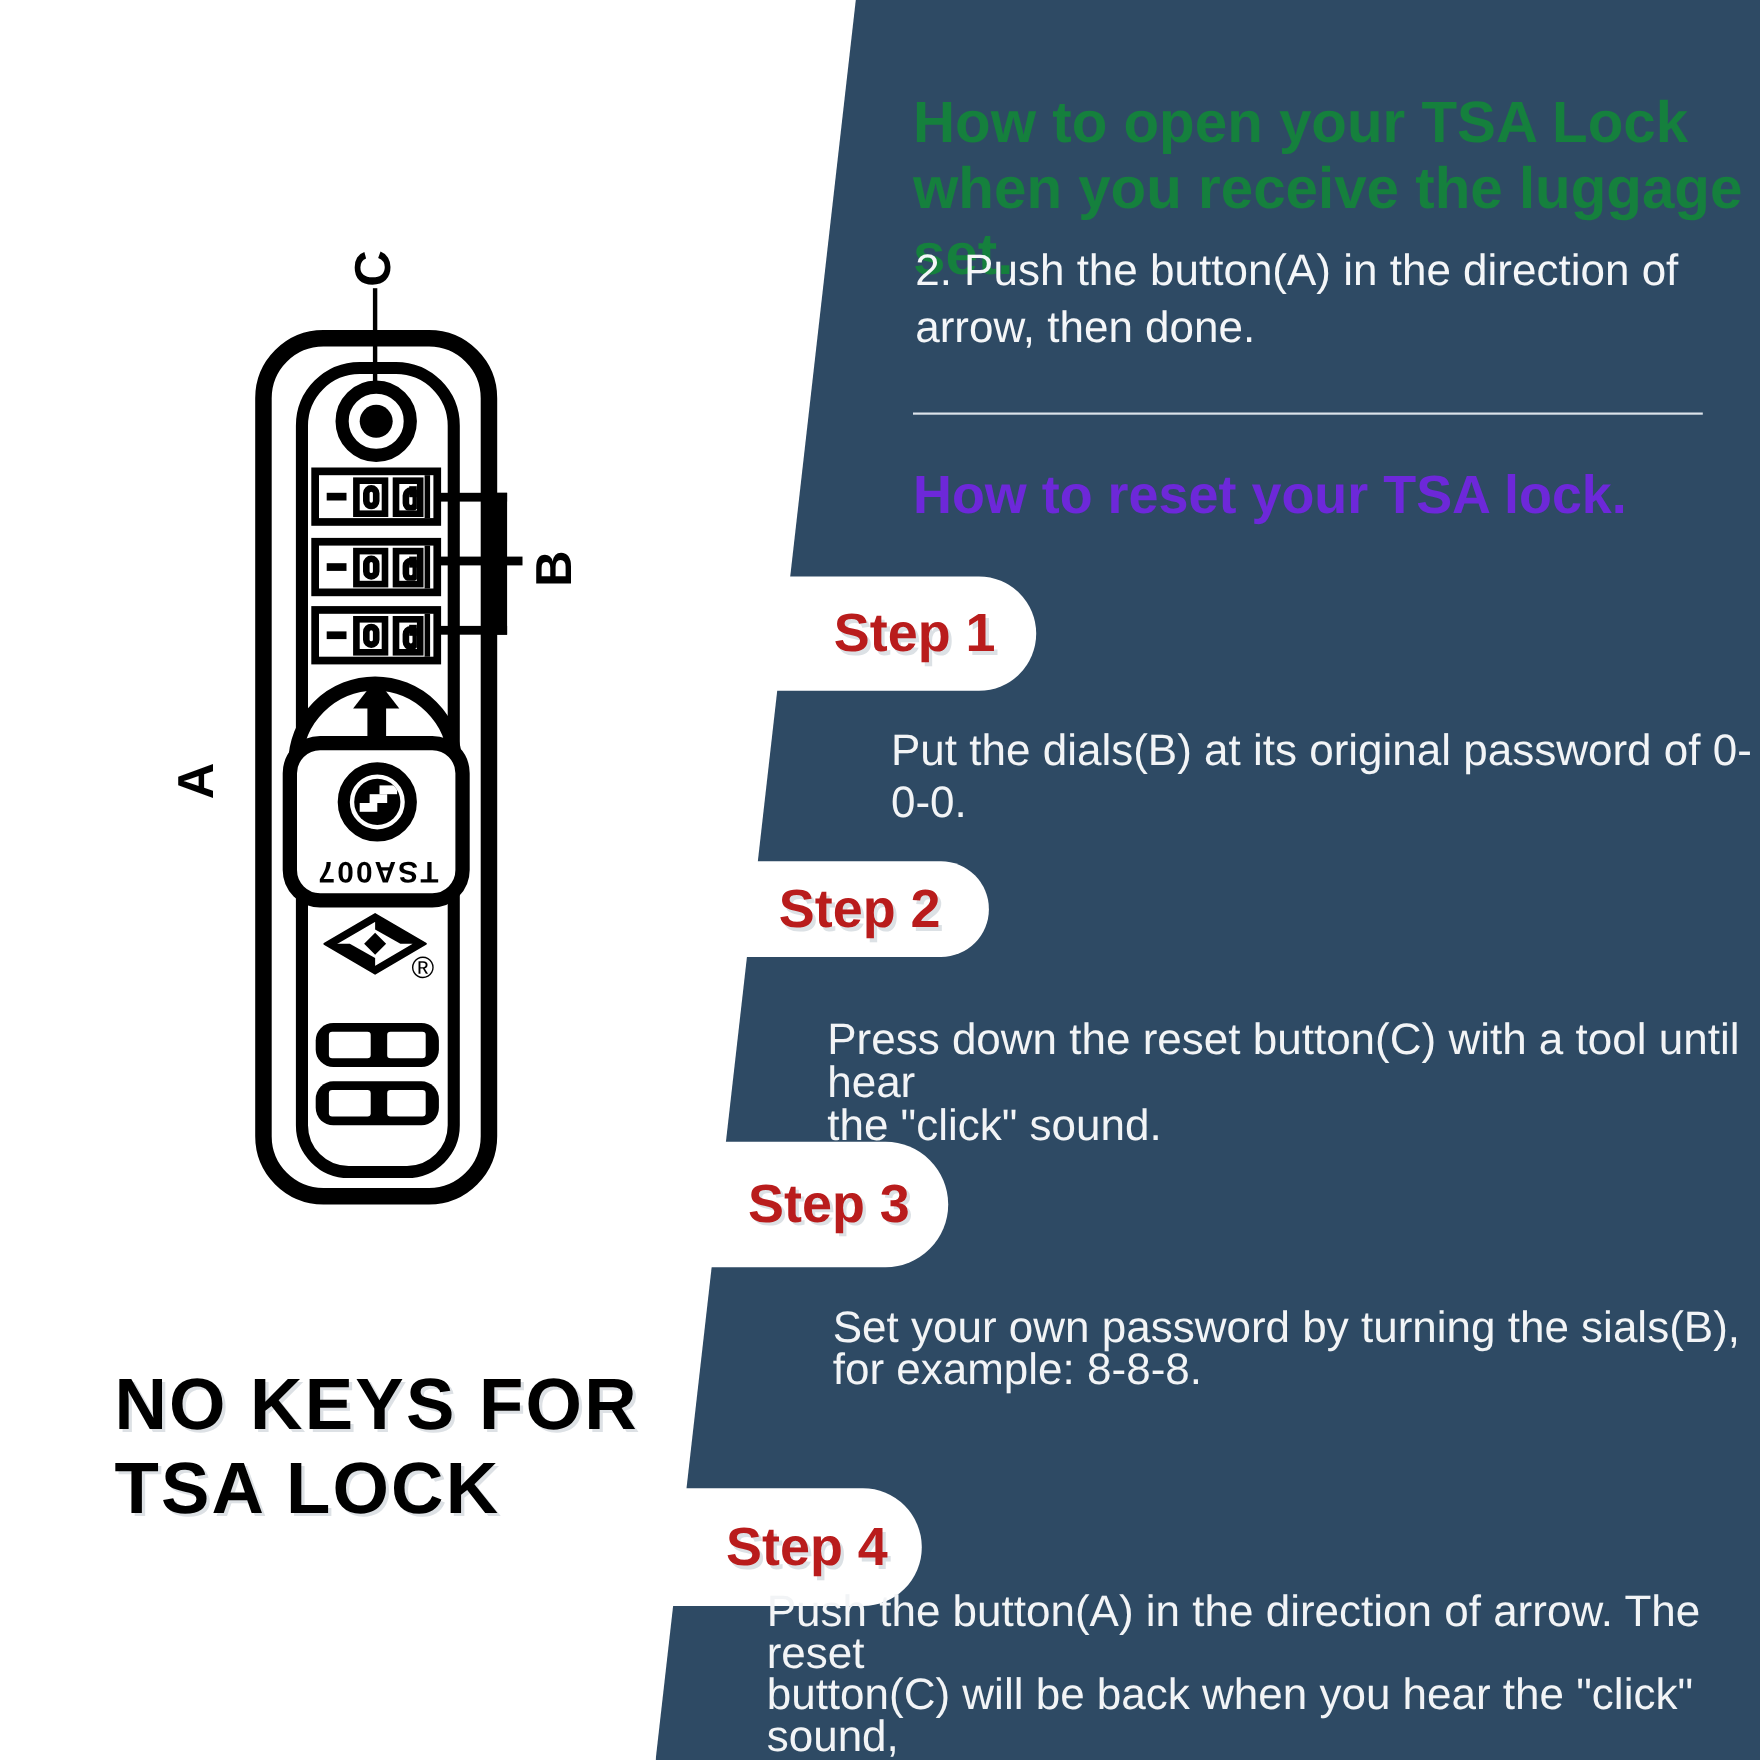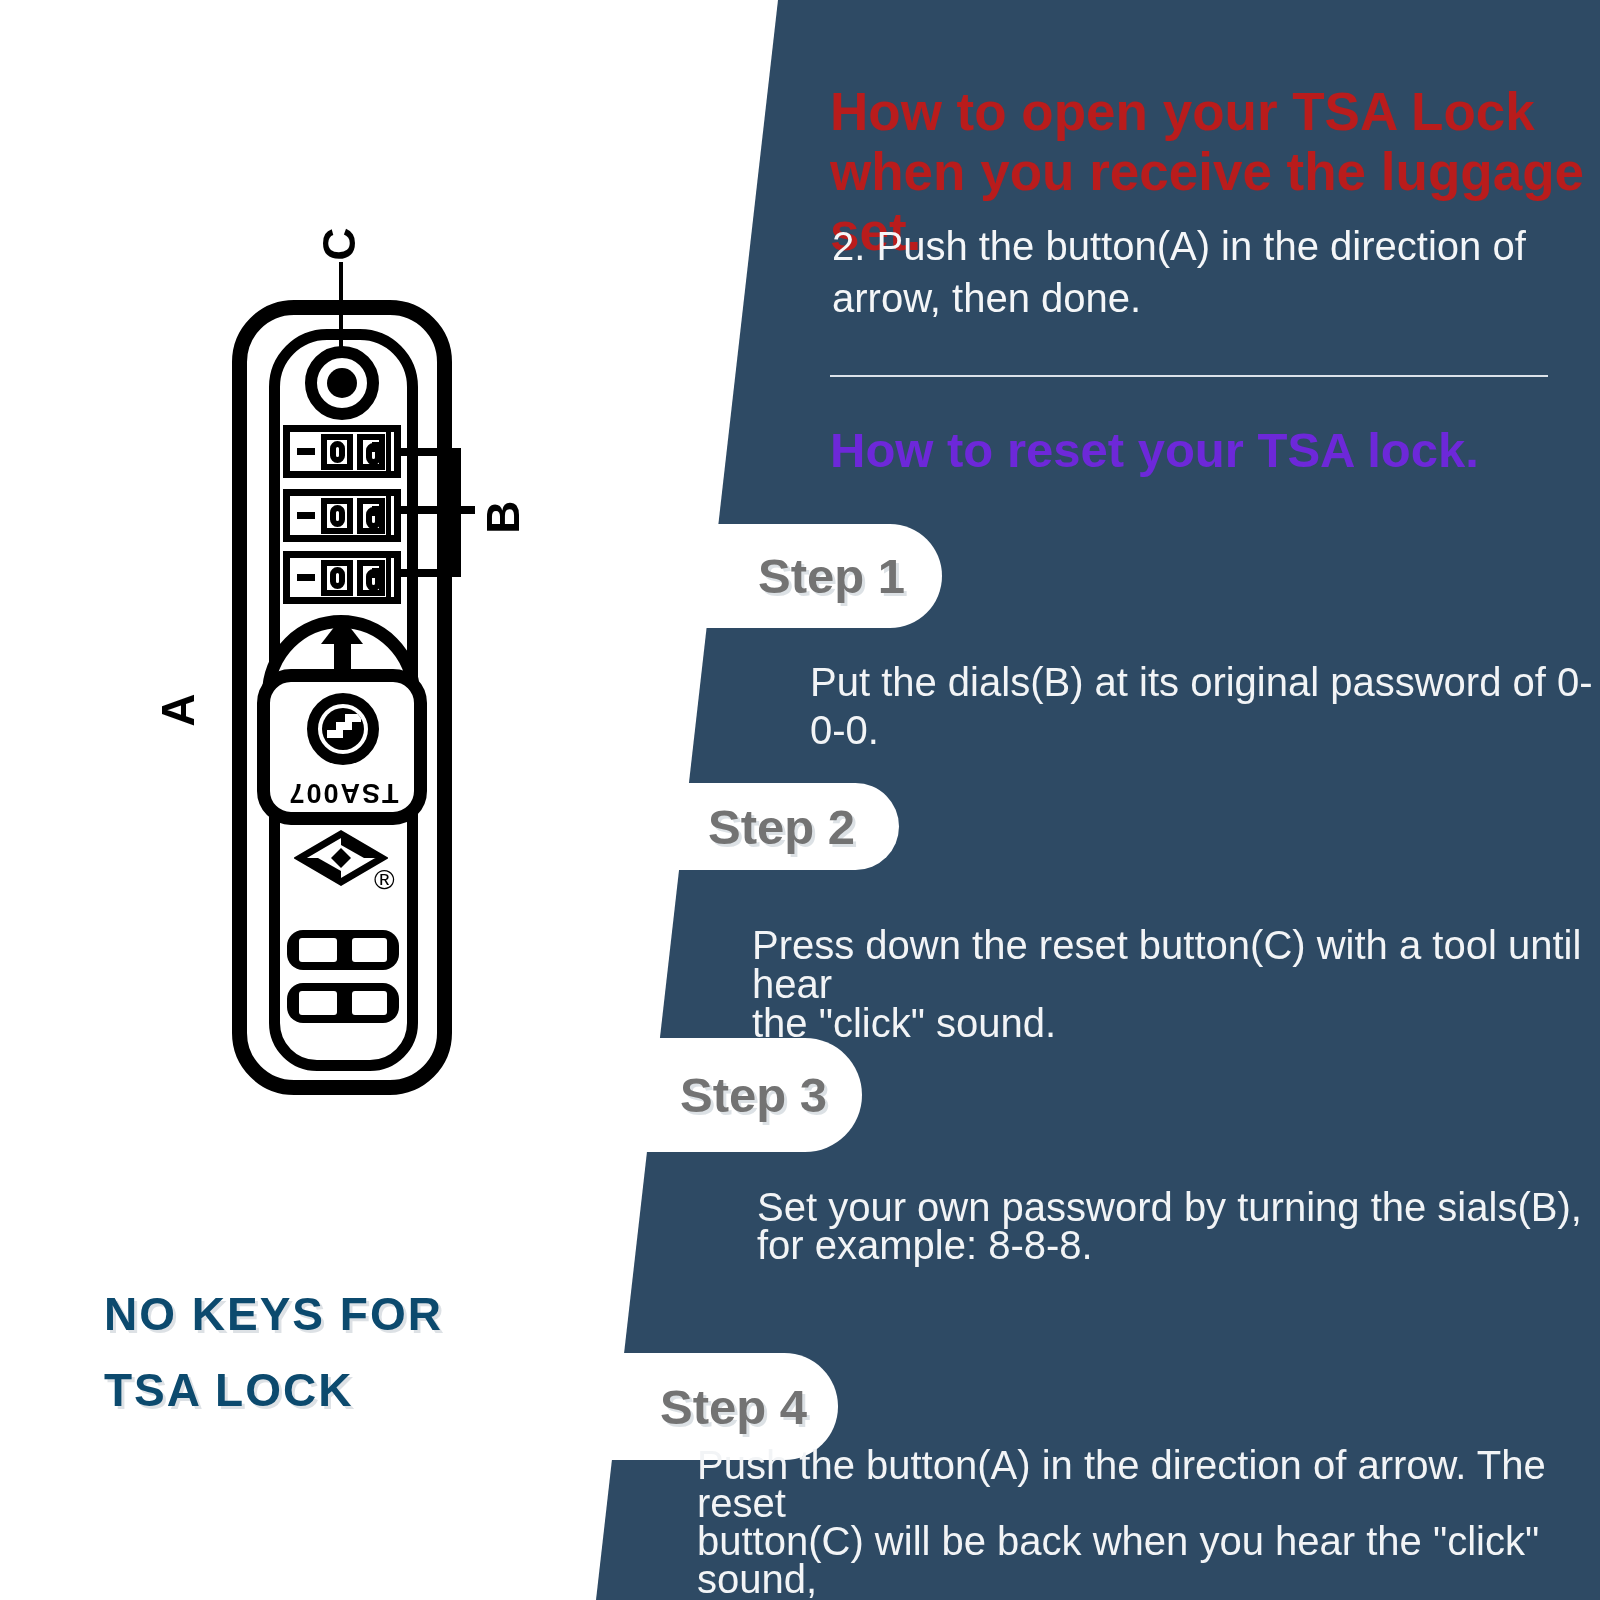--- a/index.html
+++ b/index.html
@@ -4,48 +4,48 @@
 <style>
   html,body{margin:0;padding:0;background:#fff;}
   .canvas{position:relative;width:1600px;height:1600px;background:#ffffff;
           font-family:"Liberation Sans",sans-serif;overflow:hidden;}
 
   
   .panel{position:absolute;inset:0;background:#2e4a64;
          clip-path:polygon(778px 0,1600px 0,1600px 1600px,596px 1600px);}
 
   
-  .intro-title{position:absolute;left:830px;top:82px;color:#b91c1c;
+  .intro-title{position:absolute;left:830px;top:82px;color:#15803d;
                font-size:53px;font-weight:bold;line-height:60px;}
   .intro-list{position:absolute;left:832px;top:220px;color:#f4f6f8;
               font-size:40px;line-height:52px;}
   .divider{position:absolute;left:830px;top:375px;width:718px;height:2px;
            background:rgba(240,244,248,0.9);}
   .reset-heading{position:absolute;left:830px;top:422px;color:#6d28d9;
                  font-size:49px;font-weight:bold;}
 
   
   .pill{position:absolute;background:#ffffff;display:flex;align-items:center;box-sizing:border-box;}
-  .pill .step-label{font-weight:bold;font-size:49px;color:#737373;
+  .pill .step-label{font-weight:bold;font-size:49px;color:#b91c1c;
                     text-shadow:3px 3px 0 rgba(156,168,180,0.35);}
   .pill1{left:600px;top:524px;width:342px;height:104px;border-radius:0 52px 52px 0;padding-left:158px;}
   .pill2{left:578px;top:783px;width:321px;height:87px;border-radius:0 53px 53px 0;padding-left:130px;text-align:right;}
   .pill3{left:558px;top:1038px;width:304px;height:114px;border-radius:0 57px 57px 0;padding-left:122px;}
   .pill4{left:543px;top:1313px;width:295px;height:107px;border-radius:0 54px 54px 0;padding-left:117px;margin-top:40px;}
 
   .step-body{position:absolute;color:#f2f4f6;font-size:40px;}
   .body1{left:810px;top:658px;line-height:48px;}
   .body2{left:752px;top:926px;line-height:39px;}
   .body3{left:757px;top:1188px;line-height:38px;}
   .body4{left:697px;top:1446px;line-height:38px;}
 
   
-  .footer{position:absolute;left:104px;top:1238px;color:#0c4a6e;font-size:46px;
+  .footer{position:absolute;left:104px;top:1238px;color:#000000;font-size:66px;
           font-weight:bold;line-height:76px;letter-spacing:2px;
-          text-shadow:3px 3px 0 rgba(170,180,190,0.4);margin-top:38px;}
+          text-shadow:3px 3px 0 rgba(170,180,190,0.4);}
 
   
   .lk{position:absolute;box-sizing:border-box;}
   .lock-outer{left:232px;top:300px;width:220px;height:795px;border:15px solid #000;border-radius:62px;background:#fff;}
   .lock-inner{left:269px;top:329px;width:149px;height:742px;border:11px solid #000;
               border-radius:58px 58px 48px 48px;background:#fff;}
   .c-line{left:339px;top:262px;width:4px;height:125px;background:#000;}
   .reset-ring{left:305px;top:346px;width:74px;height:74px;border:12px solid #000;border-radius:50%;background:#fff;}
   .reset-disc{left:327px;top:368px;width:30px;height:30px;background:#000;border-radius:50%;}
 

